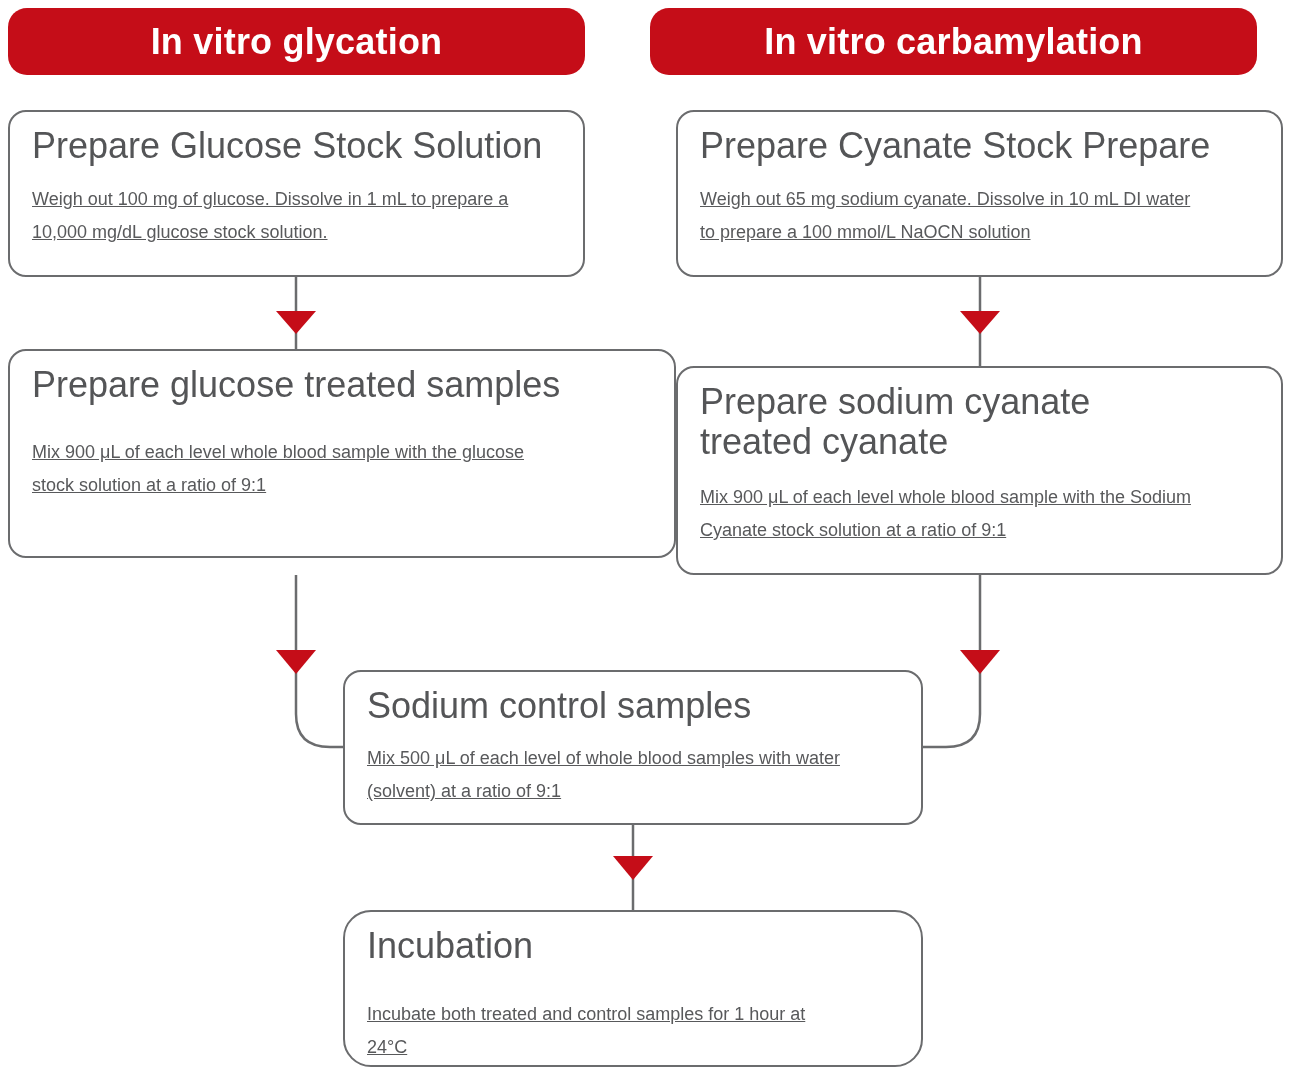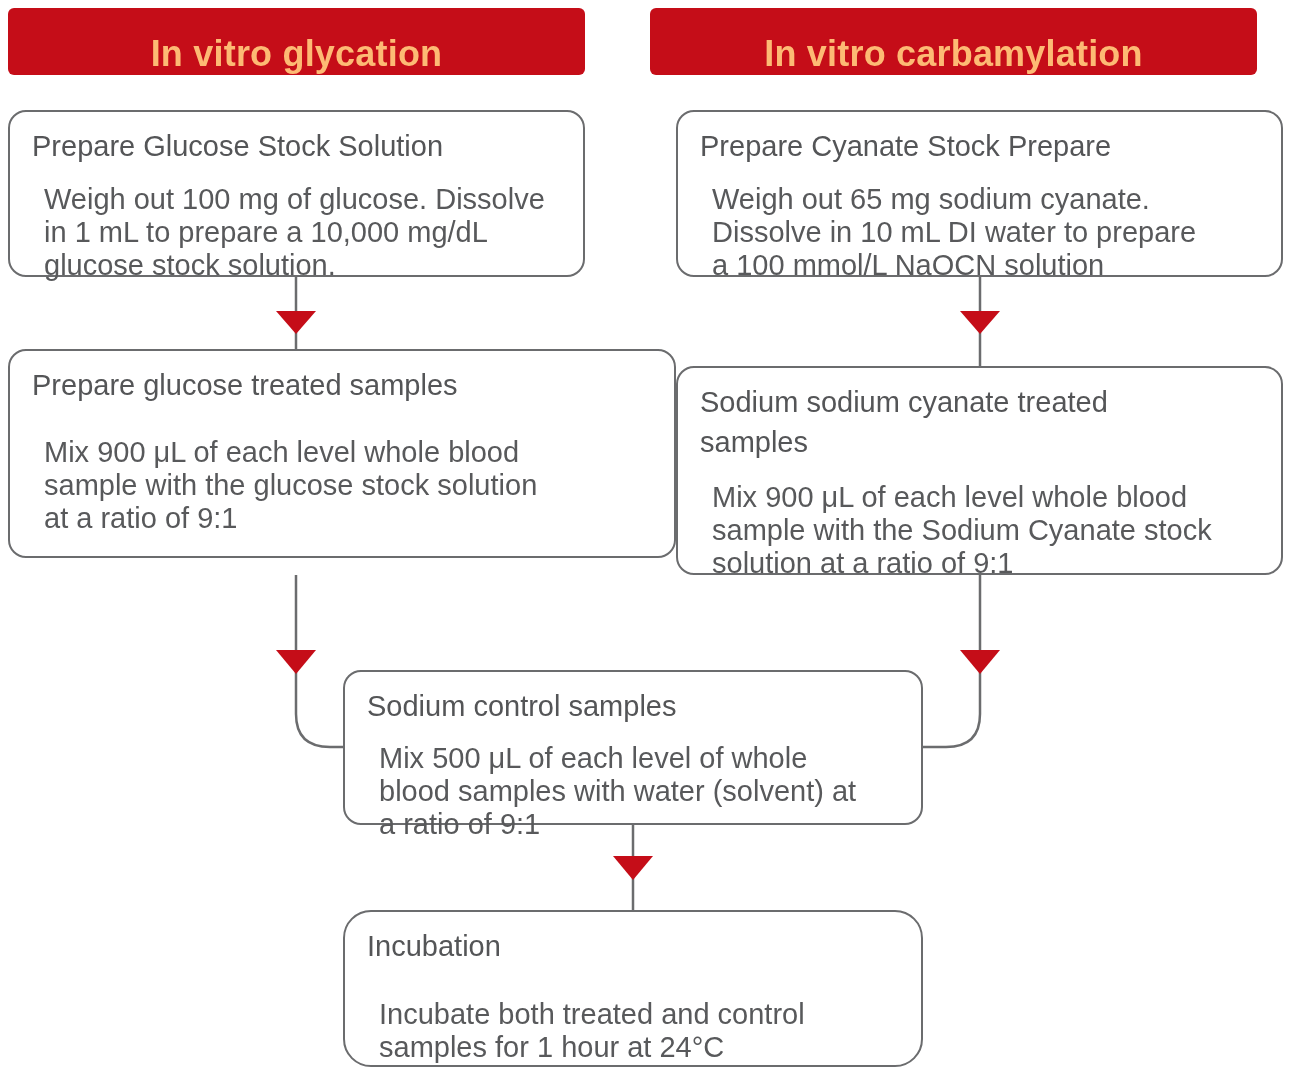--- a/index.html
+++ b/index.html
@@ -11,47 +11,48 @@
   #canvas{
     position:relative;
     width:1290px;height:1075px;
     background:#ffffff;
     font-family:"Liberation Sans","DejaVu Sans",sans-serif;
     overflow:hidden;
   }
   .hdr{
     position:absolute;
     background:var(--red);
-    border-radius:6px;
-    color:#fdba74;
+    border-radius:19px;
+    color:#ffffff;
     font-size:36px;
     font-weight:bold;
-    display:flex;align-items:flex-end;justify-content:center;
+    display:flex;align-items:center;justify-content:center;
     letter-spacing:0.2px;
   }
   .box{
     position:absolute;
     background:#ffffff;
     border:2.5px solid var(--line);
     border-radius:18px;
     padding:14px 22px;
     box-sizing:border-box;
   }
   .box-title{
-    font-size:29px;
+    font-size:36px;
     line-height:40px;
     color:#545557;
     margin:0;
     font-weight:normal;
   }
   .box-body{
-    font-size:29px;
+    font-size:18px;
     line-height:33px;
     color:var(--text);
-    margin:12px;
+    margin:0;
+    text-decoration:underline;
   }
   
   .b-glucose-stock  .box-body{margin-top:17px;max-width:505px;}
   .b-cyanate-stock  .box-body{margin-top:17px;max-width:500px;}
   .b-glucose-treated .box-body{margin-top:31px;max-width:505px;}
   .b-cyanate-treated .box-title{max-width:510px;}
   .b-cyanate-treated .box-body{margin-top:19px;max-width:505px;}
   .b-control        .box-body{margin-top:16px;max-width:500px;}
   .b-incubation     .box-body{margin-top:32px;max-width:470px;}
 
@@ -107,21 +108,21 @@
   <div class="box b-glucose-treated">
     <div class="box-title">Prepare glucose treated samples</div>
     <div class="box-body">Mix 900 μL of each level whole blood sample with the glucose stock solution at a ratio of 9:1</div>
   </div>
 
   <div class="box b-cyanate-stock">
     <div class="box-title">Prepare Cyanate Stock Prepare</div>
     <div class="box-body">Weigh out 65 mg sodium cyanate. Dissolve in 10 mL DI water to prepare a 100 mmol/L NaOCN solution</div>
   </div>
   <div class="box b-cyanate-treated">
-    <div class="box-title">Sodium sodium cyanate treated samples</div>
+    <div class="box-title">Prepare sodium cyanate treated cyanate</div>
     <div class="box-body">Mix 900 μL of each level whole blood sample with the Sodium Cyanate stock solution at a ratio of 9:1</div>
   </div>
 
   <div class="box b-control">
     <div class="box-title">Sodium control samples</div>
     <div class="box-body">Mix 500 μL of each level of whole blood samples with water (solvent) at a ratio of 9:1</div>
   </div>
   <div class="box b-incubation">
     <div class="box-title">Incubation</div>
     <div class="box-body">Incubate both treated and control samples for 1 hour at 24°C</div>

